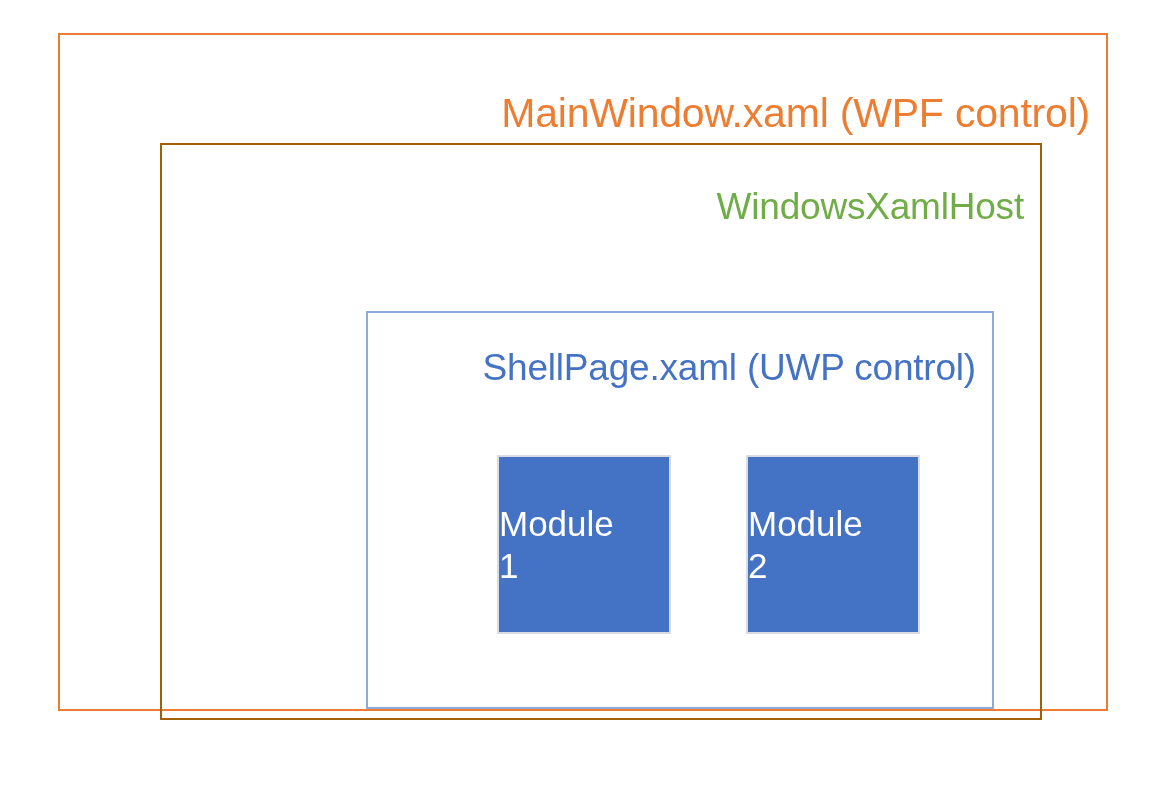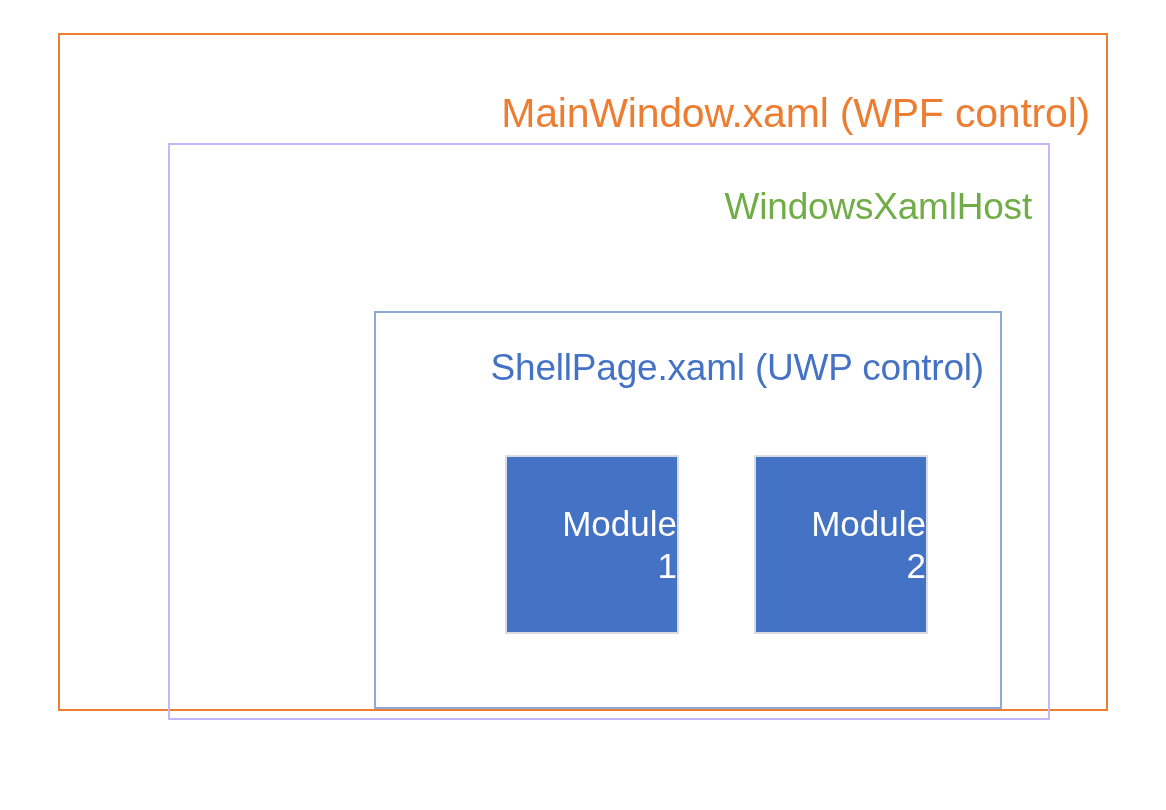--- a/index.html
+++ b/index.html
@@ -28,26 +28,26 @@
     width: 1050px;
     height: 678px;
     box-sizing: border-box;
     border: 2px solid #ED7D31;
     background: transparent;
   }
 
   
   .box-host {
     position: absolute;
-    left: 108px;   
+    left: 100px;   
     top: 108px;    
     width: 882px;
     height: 577px;
     box-sizing: border-box;
-    border: 2px solid #c4b5fd;
+    border: 2px solid #a16207;
     background: transparent;
   }
 
   
   .box-shell {
     position: absolute;
     left: 204px;   
     top: 119px;    
     width: 628px;
     height: 398px;
@@ -91,21 +91,21 @@
     gap: 75px;
   }
   .module {
     width: 174px;
     height: 179px;
     box-sizing: border-box;
     background: #4472C4;
     border: 2px solid #D9DCE3;
     display: flex;
     flex-direction: column;
-    align-items: flex-end;
+    align-items: flex-start;
     justify-content: center;
     color: #FFFFFF;
     font-size: 35px;
     line-height: 1.18;
     text-align: center;
   }
   .module-name,
   .module-number {
     display: block;
   }

